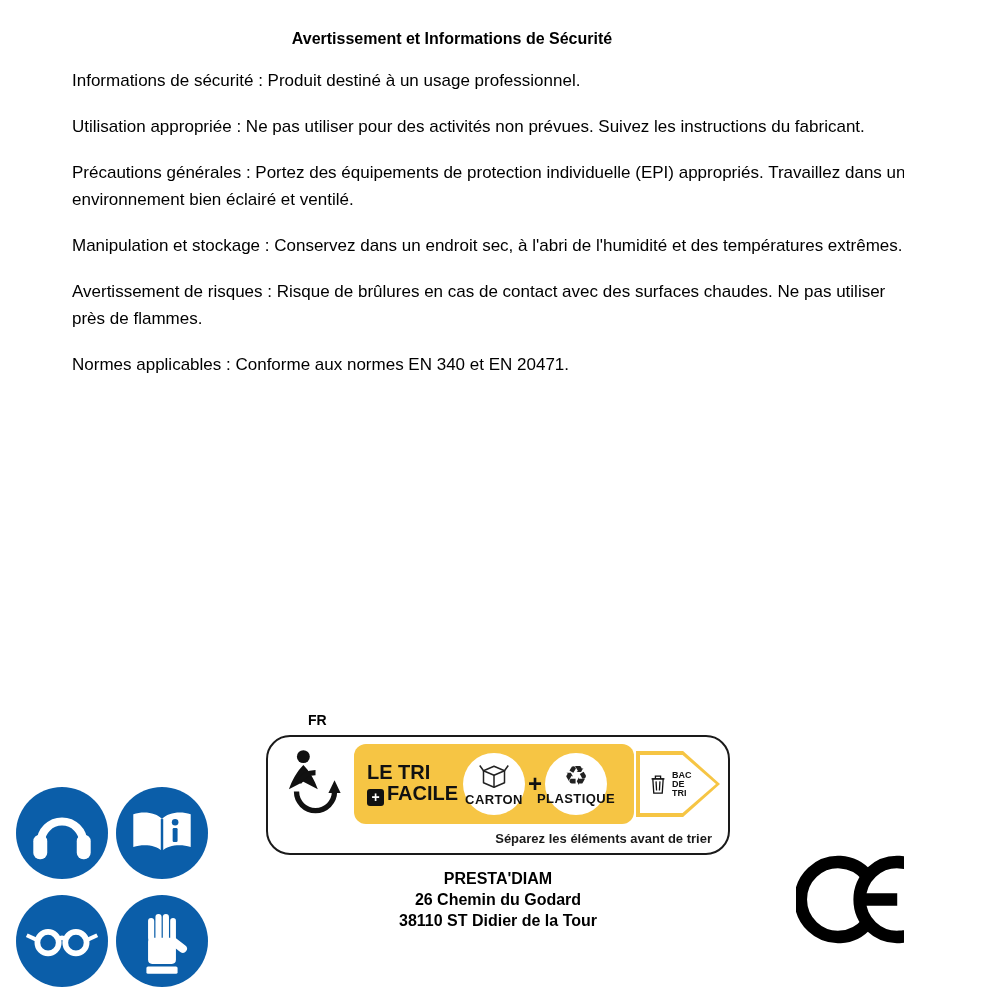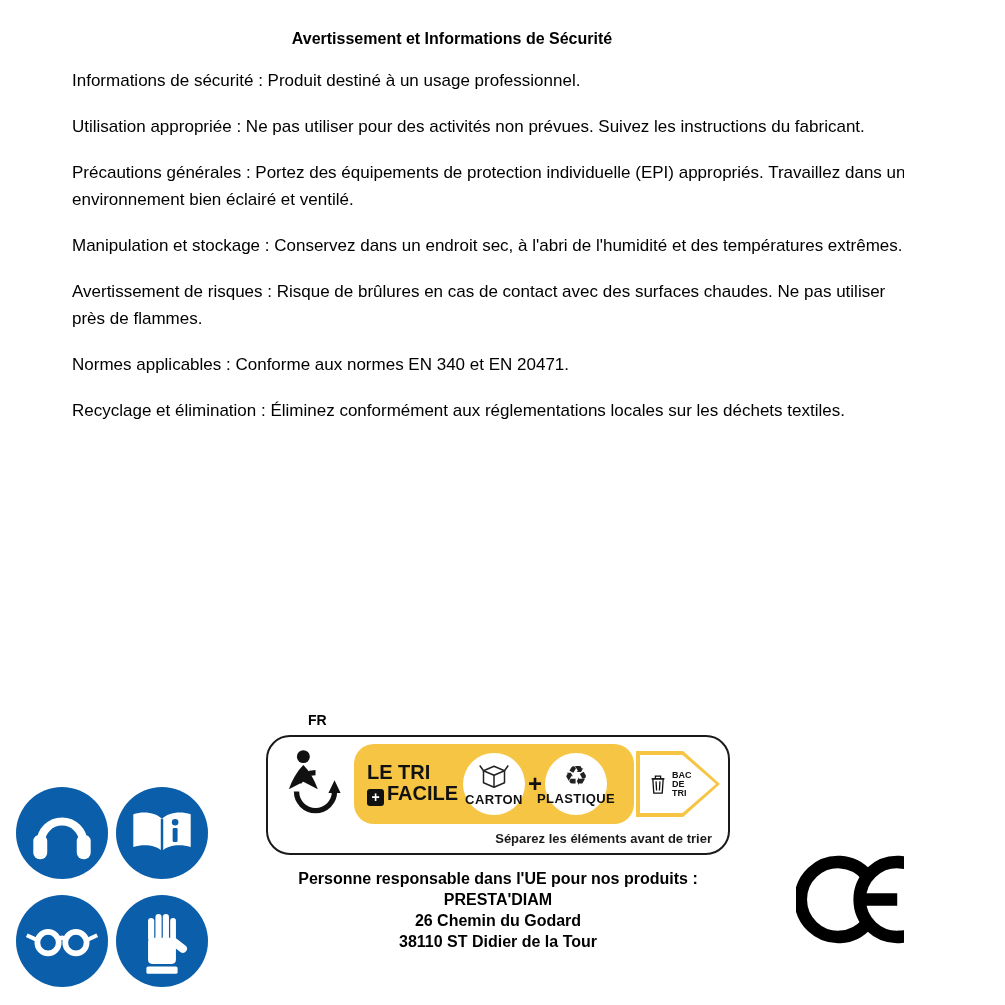--- a/index.html
+++ b/index.html
@@ -17,21 +17,21 @@
   .picto { width:92px; height:92px; border-radius:50%; background:#0B5EA9;
            display:flex; align-items:center; justify-content:center; }
   .picto svg { width:82px; height:82px; }
 
   
   .fr-code { position:absolute; left:270px; top:712px; font-size:14px; font-weight:bold;padding-left:38px; }
   .sorting-label { position:absolute; left:266px; top:735px; width:464px; height:120px;
                    background:#fff; border:2px solid #1a1a1a; border-radius:24px; box-sizing:border-box; }
   .triman { position:absolute; left:8px; top:8px; width:76px; height:78px; }
   .banner { position:absolute; left:86px; top:7px; width:280px; height:80px;
-            background:#F6C544; border-radius:20px; display:flex; align-items:center; }
+            background:#F6C544; border-radius:12px; display:flex; align-items:center; }
   .headline { margin-left:13px; width:96px; font-weight:bold; font-size:20px; line-height:21px; color:#111; white-space:nowrap; }
   .plus-box { display:inline-flex; width:17px; height:17px; background:#111; color:#fff;
               border-radius:3px; align-items:center; justify-content:center; font-size:14px;
               margin-right:3px; vertical-align:-2px; }
   .material-circle { width:62px; height:62px; background:#fff; border-radius:50%;
                      display:flex; flex-direction:column; align-items:center; justify-content:center; flex:0 0 auto; }
   .material-circle svg { width:36px; height:30px; }
   .material-circle .recycle-glyph { font-size:27px; line-height:28px; color:#222; }
   .material-label { font-size:13px; font-weight:bold; letter-spacing:0.4px; color:#111; margin-top:1px; }
   .mid-plus { font-size:24px; font-weight:bold; color:#111; margin:0 3px; }
@@ -60,21 +60,20 @@
 
   <h1 class="title">Avertissement et Informations de Sécurité</h1>
 
   <div class="content">
     <p>Informations de sécurité : Produit destiné à un usage professionnel.</p>
     <p>Utilisation appropriée : Ne pas utiliser pour des activités non prévues. Suivez les instructions du fabricant.</p>
     <p>Précautions générales : Portez des équipements de protection individuelle (EPI) appropriés. Travaillez dans un environnement bien éclairé et ventilé.</p>
     <p>Manipulation et stockage : Conservez dans un endroit sec, à l'abri de l'humidité et des températures extrêmes.</p>
     <p>Avertissement de risques : Risque de brûlures en cas de contact avec des surfaces chaudes. Ne pas utiliser près de flammes.</p>
     <p>Normes applicables : Conforme aux normes EN 340 et EN 20471.</p>
-    <p>Recyclage et élimination : Éliminez conformément aux réglementations locales sur les déchets textiles.</p>
   </div>
 
   <div class="picto-grid">
     <div class="picto">
       <svg viewBox="0 0 100 100">
         <path d="M24,62 A26,26 0 0 1 76,62" stroke="#fff" stroke-width="10" fill="none"></path>
         <rect x="15" y="52" width="17" height="30" rx="8" fill="#fff"></rect>
         <rect x="68" y="52" width="17" height="30" rx="8" fill="#fff"></rect>
       </svg>
     </div>
@@ -154,21 +153,20 @@
           <div>DE</div>
           <div>TRI</div>
         </div>
       </div>
     </div>
 
     <div class="tagline">Séparez les éléments avant de trier</div>
   </div>
 
   <div class="address">
-    <div>Personne responsable dans l'UE pour nos produits :</div>
     <div>PRESTA'DIAM</div>
     <div>26 Chemin du Godard</div>
     <div>38110 ST Didier de la Tour</div>
   </div>
 
   <svg class="ce" viewBox="0 0 160 110" role="img" aria-label="CE">
     <path d="M75.6 29.3 A40 40 0 1 0 75.6 80.7" stroke="#000" stroke-width="13.5" fill="none"></path>
     <path d="M138.6 29.3 A40 40 0 1 0 138.6 80.7" stroke="#000" stroke-width="13.5" fill="none"></path>
     <path d="M68 55 L108 55" stroke="#000" stroke-width="13.5"></path>
   </svg>

